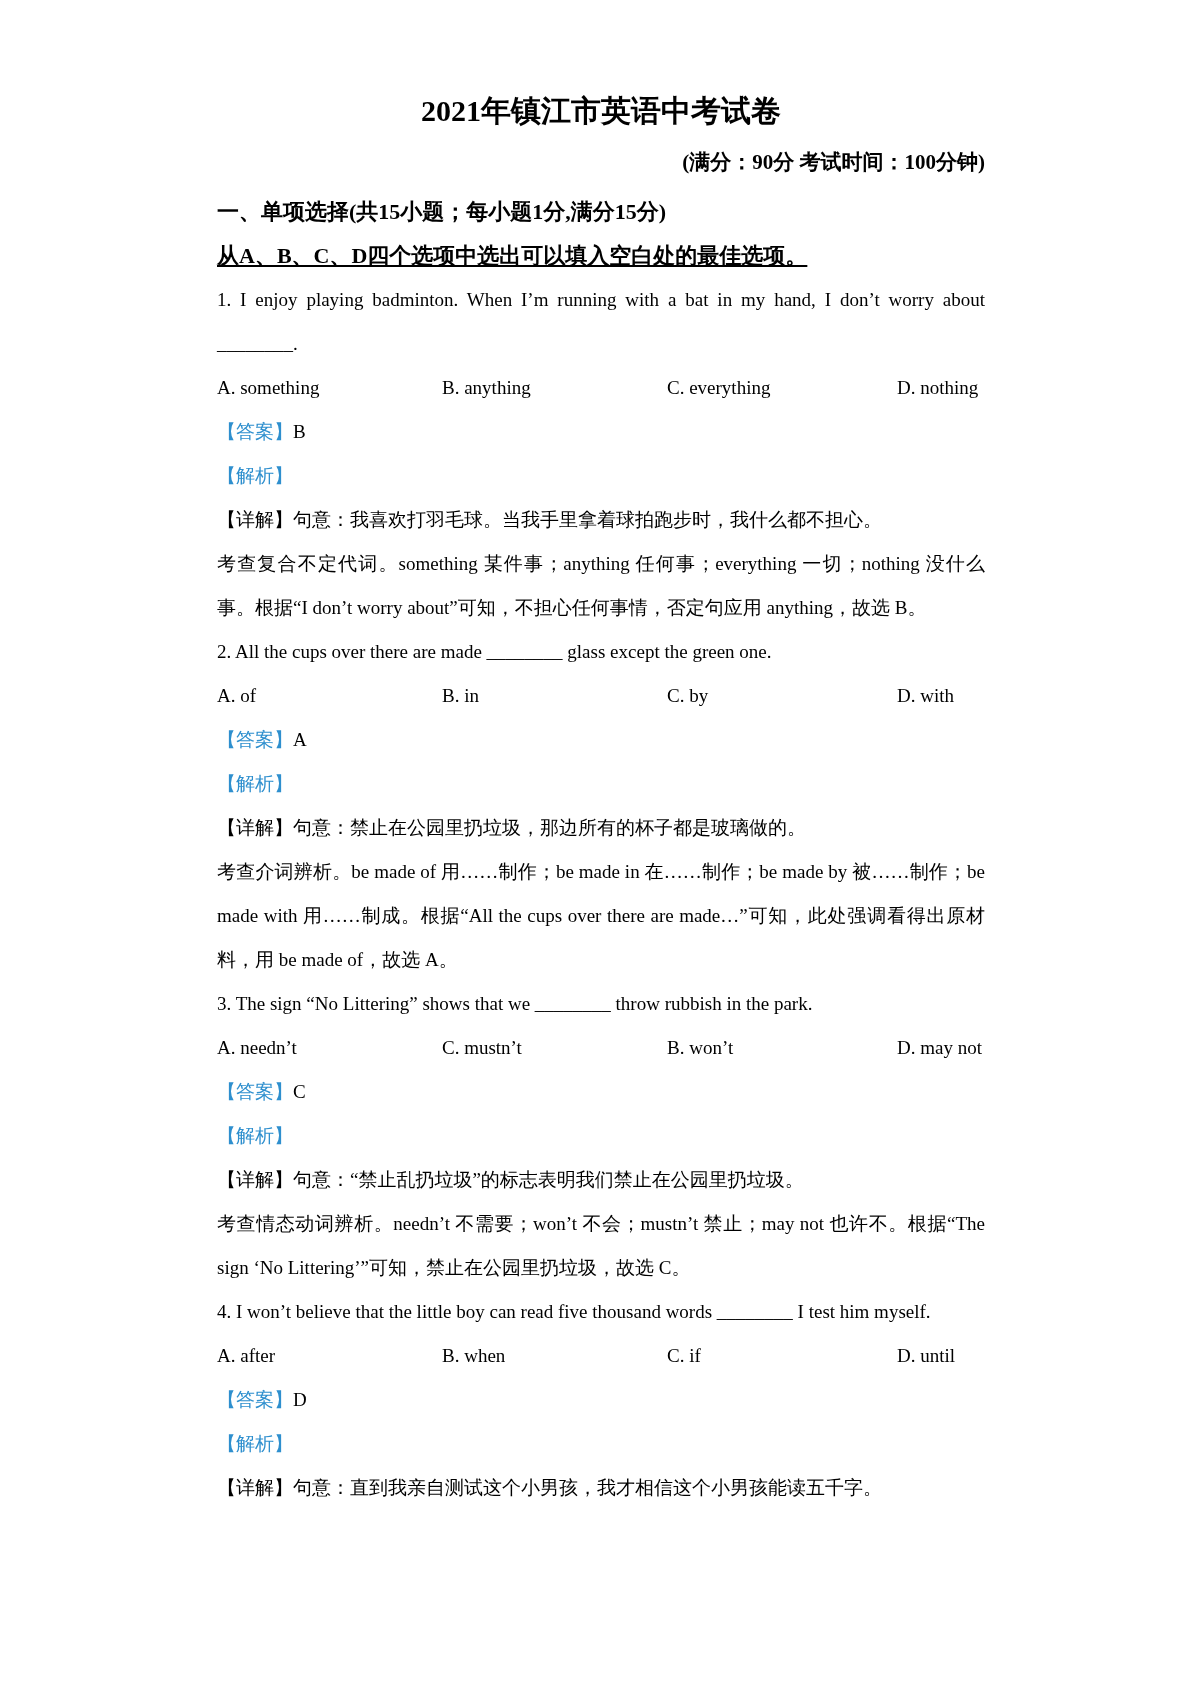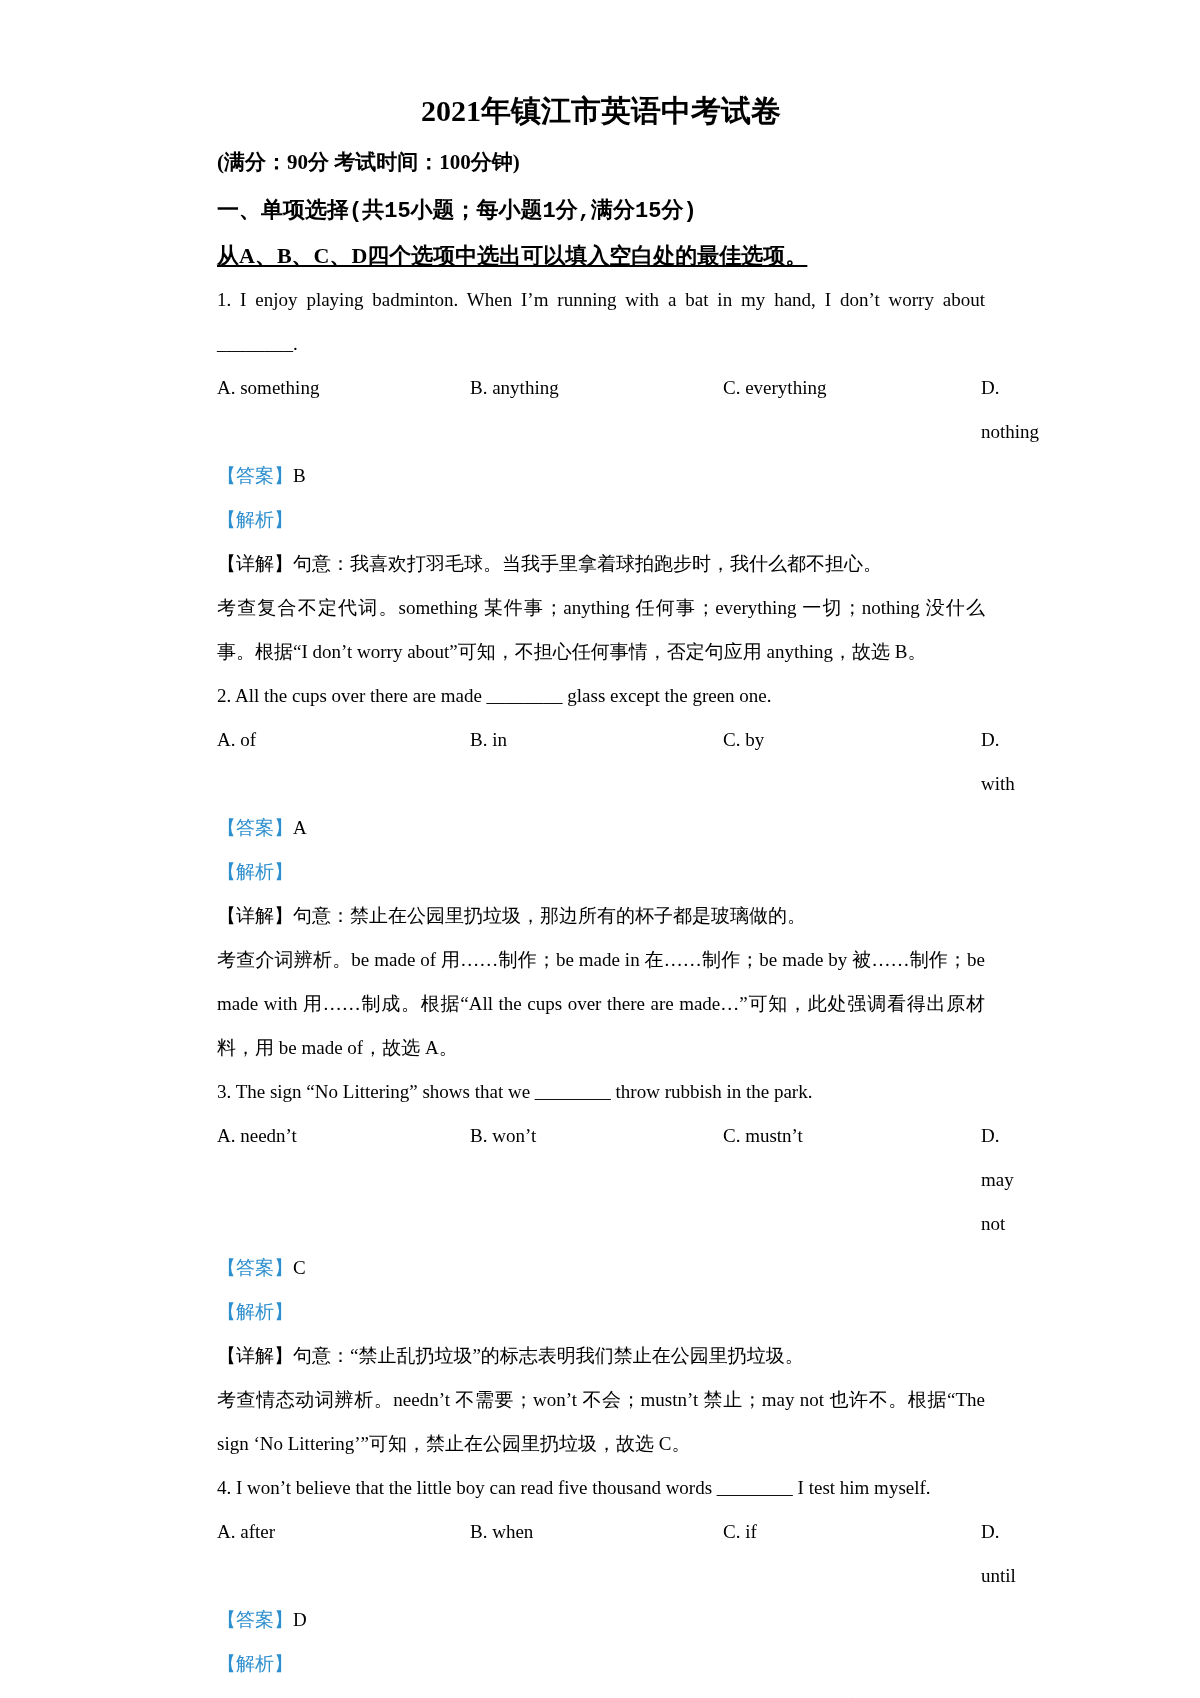--- a/index.html
+++ b/index.html
@@ -21,51 +21,49 @@
   }
   .doc-title {
     margin: 0;
     text-align: center;
     font-size: 30px;
     font-weight: bold;
     line-height: 42px;
   }
   .doc-subtitle {
     margin: 10px 0 0 0;
-    text-align: left;
+    text-align: right;
     font-size: 21px;
     font-weight: bold;
     line-height: 40px;
   }
   .section-heading {
     margin: 8px 0 0 0;
     font-size: 22px;
     font-weight: bold;
     line-height: 44px;
-    font-family: Liberation Mono, monospace;
   }
   .instruction {
     margin: 0;
     font-size: 22px;
     font-weight: bold;
     line-height: 44px;
     text-decoration: underline;
   }
   .line {
     margin: 0;
     line-height: 44px;
   }
   .detail {
     text-align: justify;
   }
   .options-row {
     display: grid;
     grid-template-columns: 225px 225px 230px 1fr;
     line-height: 44px;
-    gap: 28px;
   }
   .blue {
     color: var(--accent, #2e8fce);
     margin-top: 20px;
   }
 </style>
 </head>
 <body>
 
 <div class="page">
@@ -106,22 +104,22 @@
     <div>
           <p class="line detail">【详解】句意：禁止在公园里扔垃圾，那边所有的杯子都是玻璃做的。</p>
           <p class="line detail">考查介词辨析。be made of 用……制作；be made in 在……制作；be made by 被……制作；be made with 用……制成。根据“All the cups over there are made…”可知，此处强调看得出原材料，用 be made of，故选 A。</p>
         </div>
   </div>
 
   <div class="question">
     <p class="line detail">3. The sign “No Littering” shows that we ________ throw rubbish in the park.</p>
     <div class="options-row">
       <span>A. needn’t</span>
+      <span>C. mustn’t</span>
       <span>B. won’t</span>
-      <span>C. mustn’t</span>
       <span>D. may not</span>
     </div>
     <p class="line"><span class="blue">【答案】</span><span>C</span></p>
     <p class="line"><span class="blue">【解析】</span></p>
     <div>
           <p class="line detail">【详解】句意：“禁止乱扔垃圾”的标志表明我们禁止在公园里扔垃圾。</p>
           <p class="line detail">考查情态动词辨析。needn’t 不需要；won’t 不会；mustn’t 禁止；may not 也许不。根据“The sign ‘No Littering’”可知，禁止在公园里扔垃圾，故选 C。</p>
         </div>
   </div>
 

